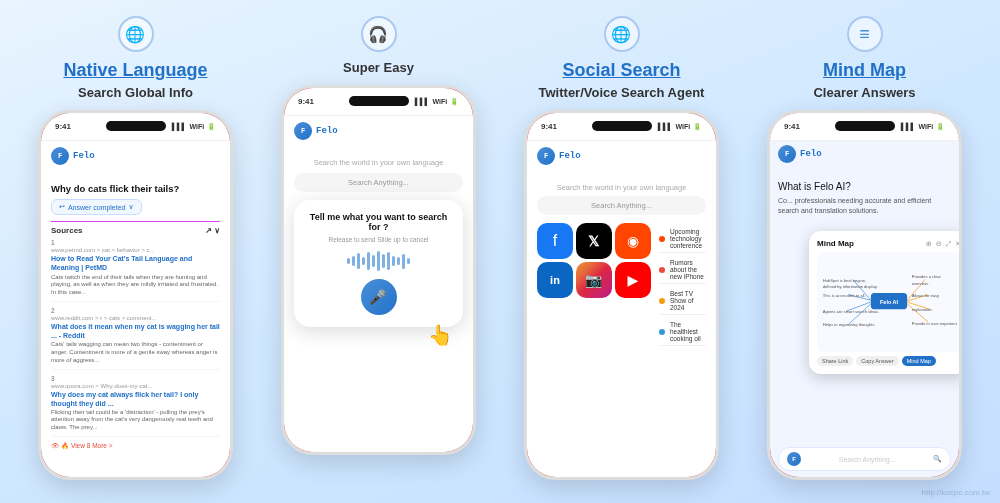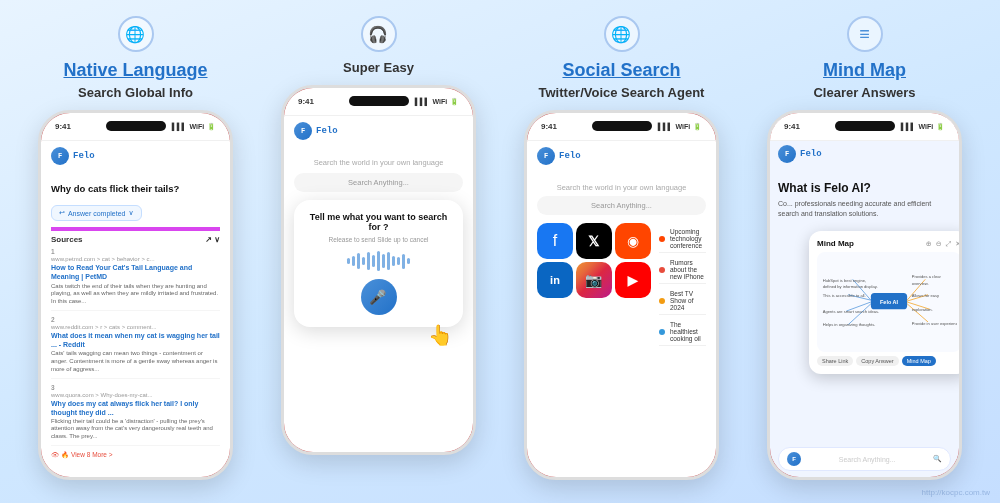--- a/index.html
+++ b/index.html
@@ -120,21 +120,21 @@
       justify-content: center;
       color: white;
       font-size: 7px;
       font-weight: bold;
     }
     .felo-name { font-size: 9px; font-weight: 600; color: #2271c8; }
     .question-text {
       font-size: 9.5px;
       font-weight: 600;
       color: #111;
-      margin-bottom: 6px;
+      margin-bottom: 0;
       line-height: 1.3;
     }
     .answer-badge {
       background: #f0f7ff;
       border: 1px solid #c5deff;
       border-radius: 6px;
       padding: 3px 7px;
       font-size: 7px;
       color: #2271c8;
       display: inline-flex;
@@ -143,21 +143,21 @@
       margin-bottom: 6px;
     }
     .sources-header {
       display: flex;
       justify-content: space-between;
       align-items: center;
       font-size: 8px;
       font-weight: 700;
       color: #333;
       margin-bottom: 4px;
-      border-top: 4px solid #d946ef;
+      border-top: 1px solid #d946ef;
       padding-top: 4px;
     }
     .source-item {
       margin-bottom: 5px;
       padding-bottom: 4px;
       border-bottom: 1px solid #f5f5f5;
     }
     .source-num {
       font-size: 6.5px;
       color: #999;
@@ -523,21 +523,21 @@
           <span>▌▌▌</span>
           <span>WiFi</span>
           <span>🔋</span>
         </div>
       </div>
       <div class="phone-content-4" style="border-radius:0 0 29px 29px;">
         <div class="felo-header">
           <div class="felo-logo">F</div>
           <span class="felo-name">Felo</span>
         </div>
-        <div style="font-size:12px;font-weight:700;color:#111;margin-bottom:4px;">What is Felo AI?</div>
+        <div style="font-size:10px;font-weight:400;color:#111;margin-bottom:4px;">What is Felo AI?</div>
         <div class="p4-text">Co... professionals needing accurate and efficient search and translation solutions.</div>
 
         <div class="mindmap-modal">
           <div class="mindmap-header">
             <span class="mindmap-title-sm">Mind Map</span>
             <div class="mindmap-controls">
               <span>⊕</span>
               <span>⊖</span>
               <span>⤢</span>
               <span>✕</span>

